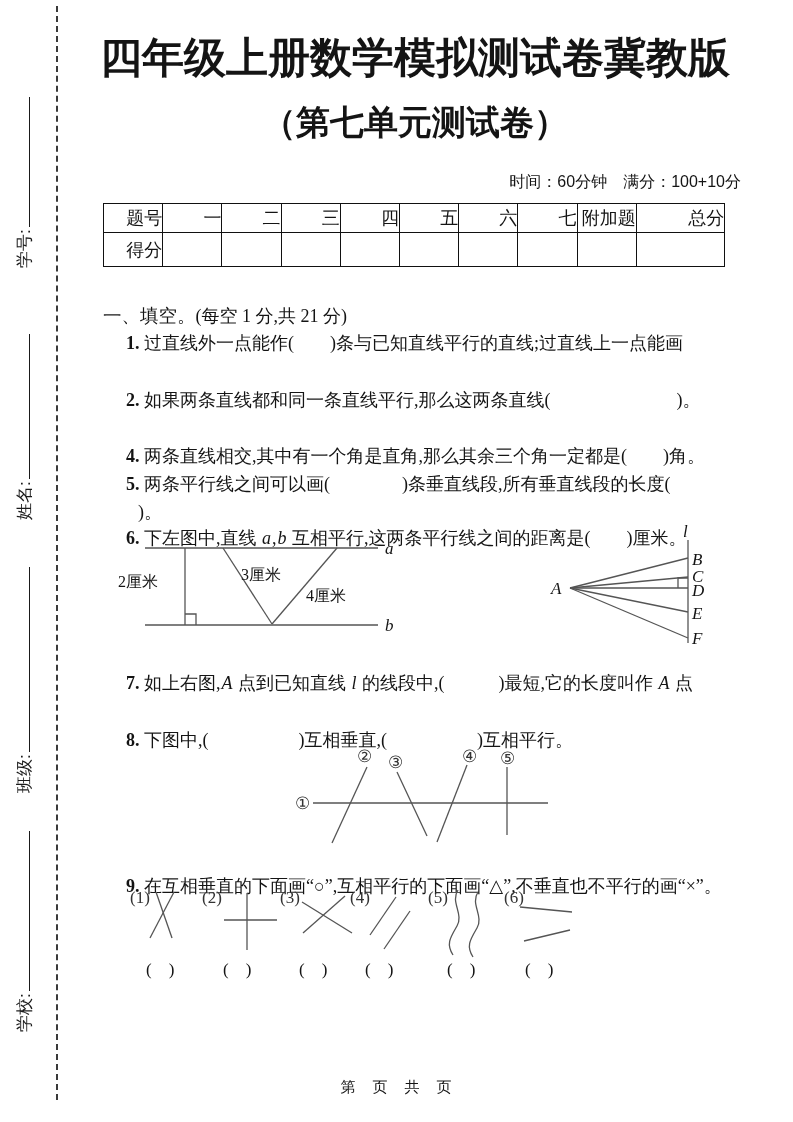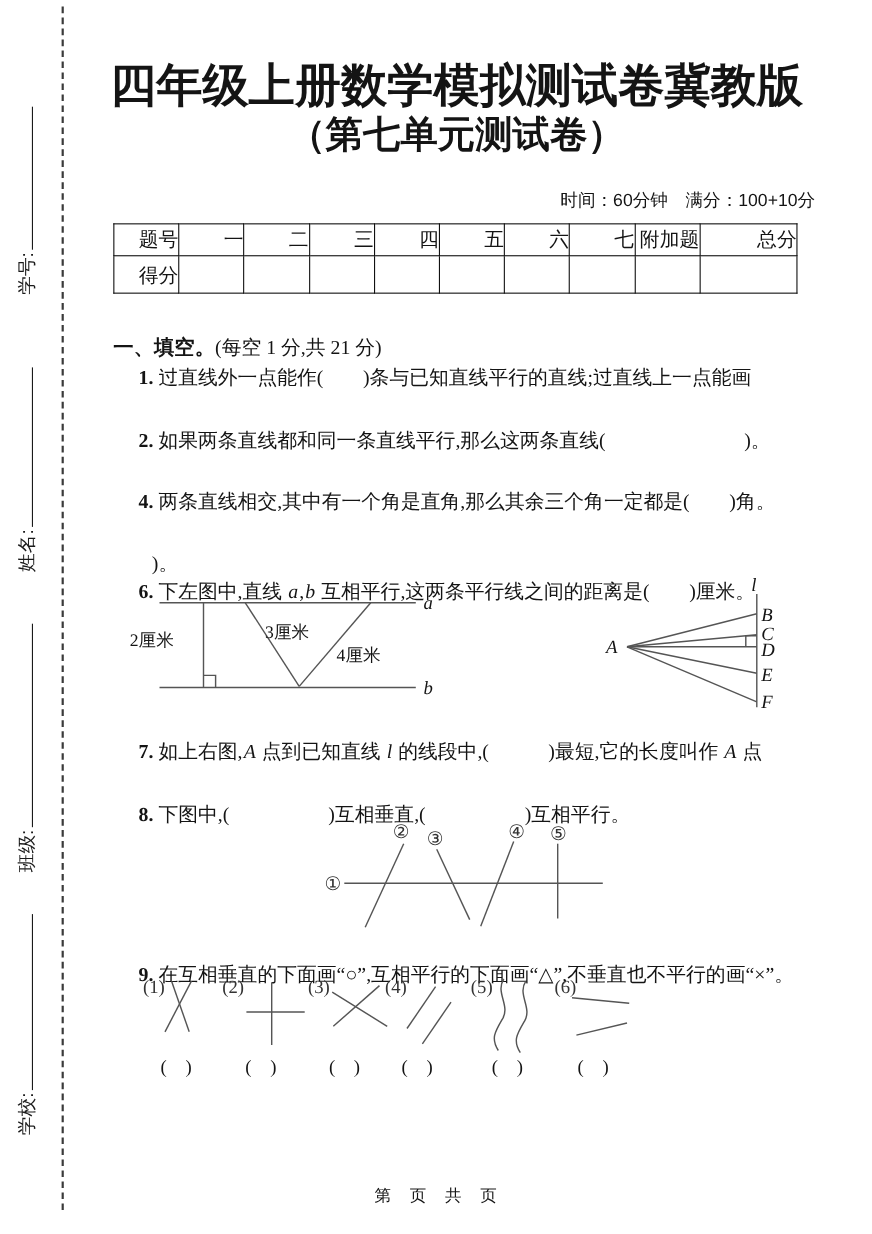--- a/index.html
+++ b/index.html
@@ -9,38 +9,38 @@
   
   .cutline{position:absolute;left:56px;top:6px;height:1094px;width:0;border-left:2px dashed #3a3a3a;}
   .side{position:absolute;left:15px;transform:rotate(-90deg);transform-origin:0 0;
         white-space:nowrap;font-family:"Liberation Sans","DejaVu Sans",sans-serif;
         font-size:17px;line-height:20px;color:#1a1a1a;}
   .sline{display:inline-block;height:2px;border-bottom:1.6px solid #1a1a1a;margin-left:2px;}
 
   
   .title{position:absolute;left:70px;width:690px;top:30px;text-align:center;
          font-family:"Liberation Sans","DejaVu Sans",sans-serif;font-weight:bold;
-         font-size:42px;letter-spacing:0px;white-space:nowrap;margin-top:20px;}
+         font-size:42px;letter-spacing:0px;white-space:nowrap;}
   .subtitle{position:absolute;left:70px;width:690px;top:100px;text-align:center;
          font-family:"Liberation Sans","DejaVu Sans",sans-serif;font-weight:bold;
          font-size:34px;white-space:nowrap;}
   .meta{position:absolute;right:52px;top:172px;font-family:"Liberation Sans","DejaVu Sans",sans-serif;
          font-size:16px;white-space:nowrap;}
 
   
   .score{position:absolute;left:103px;top:203px;border-collapse:collapse;table-layout:fixed;}
   .score td{border:1.8px solid #111;text-align:right;vertical-align:middle;
             font-size:18px;padding:0;overflow:hidden;}
   .score tr.r1 td{height:28px;}
   .score tr.r2 td{height:33px;}
 
   
   .ln{position:absolute;font-size:18px;line-height:21px;white-space:pre;color:#141414;}
   .qnum{font-weight:bold;}
-  .sec-b{font-family:"Liberation Sans","DejaVu Sans",sans-serif;font-weight:bold;font-size:18.5px;text-align:center;}
+  .sec-b{font-family:"Liberation Sans","DejaVu Sans",sans-serif;font-weight:normal;font-size:18.5px;text-align:center;}
   .var{font-style:italic;font-family:"Liberation Serif",serif;padding:0 1px;}
 
   
   svg{position:absolute;overflow:visible;}
   .fline{stroke:#555;stroke-width:1.3;fill:none;}
   .ftext{font-family:"Liberation Serif","DejaVu Serif",serif;font-size:16px;fill:#141414;}
   .fvar{font-family:"Liberation Serif",serif;font-style:italic;font-size:17px;fill:#141414;}
   .fmark{font-family:"Liberation Serif","DejaVu Serif",serif;font-size:17px;fill:#333;}
   .ansp{position:absolute;top:958px;font-size:17px;white-space:pre;}
 
@@ -123,20 +123,23 @@
 
   <div class="ln" style="left:108px;top:369px">
     <span class="qnum">2.</span> <span>如果两条直线都和同一条直线平行,那么这两条直线(　　　　　　　)。</span>
   </div>
 
 
   <div class="ln" style="left:108px;top:425px">
     <span class="qnum">4.</span> <span>两条直线相交,其中有一个角是直角,那么其余三个角一定都是(　　)角。</span>
   </div>
 
+  <div class="ln" style="left:108px;top:453px">
+    <span class="qnum">5.</span> <span>两条平行线之间可以画(　　　　)条垂直线段,所有垂直线段的长度(</span>
+  </div>
   <div class="ln" style="left:120px;top:481px">
     <span>)。</span>
   </div>
 
   <div class="ln" style="left:108px;top:507px">
     <span class="qnum">6.</span> <span>下左图中,直线 </span><span class="var">a</span><span>,</span><span class="var">b</span><span> 互相平行,这两条平行线之间的距离是(　　)厘米。</span>
   </div>
 
   <svg style="left:100px;top:535px" width="310" height="118" viewBox="0 0 310 118">
     <line class="fline" x1="45" y1="13" x2="278" y2="13"></line>

